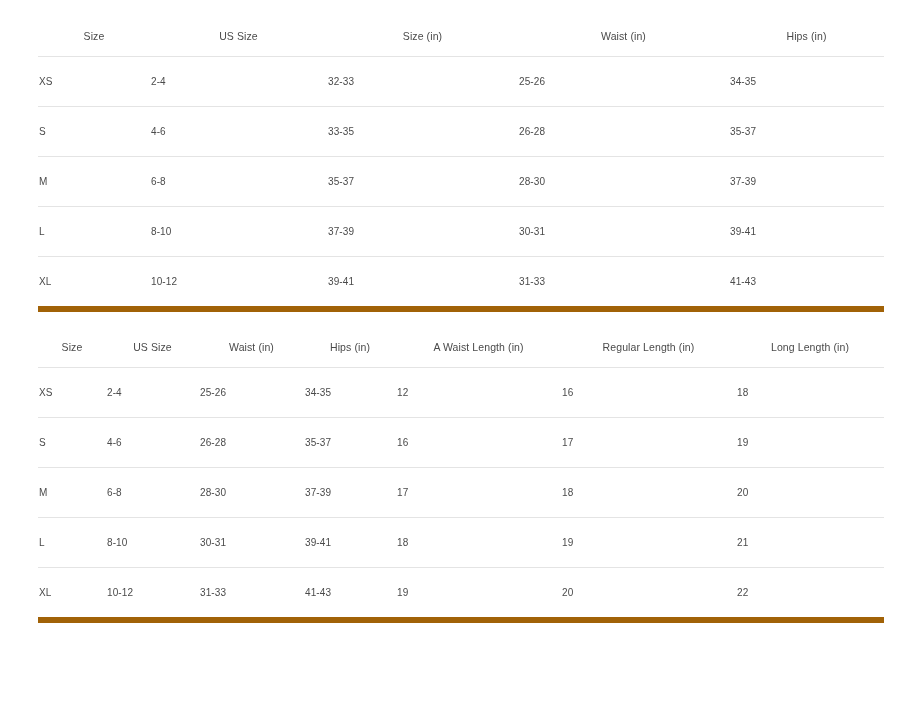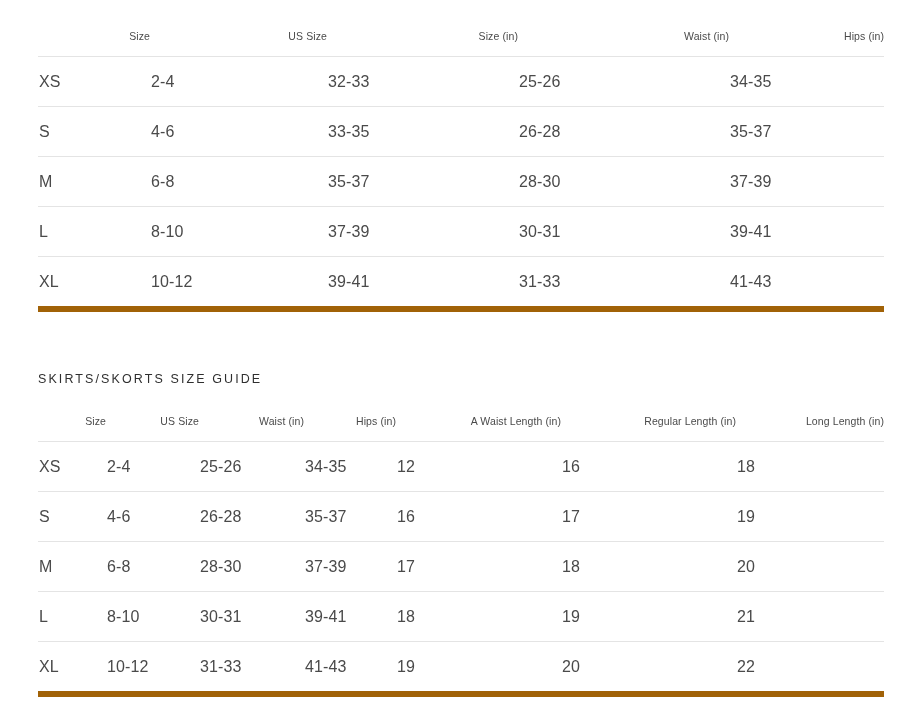--- a/index.html
+++ b/index.html
@@ -36,26 +36,26 @@
 
   table {
     width: 100%;
     border-collapse: collapse;
     table-layout: fixed;
   }
   thead th {
     font-size: 10.5px;
     font-weight: 400;
     color: #4a4a4a;
-    text-align: right;
+    text-align: center;
     padding: 0 0 14px 0;
     letter-spacing: 0.1px;
   }
   tbody td {
-    font-size: 16px;
+    font-size: 10px;
     font-weight: 400;
     color: #4a4a4a;
     text-align: left;
     border-top: 1px solid #e4e4e4;
     letter-spacing: 0.1px;
     margin-left: 28px;
   }
   tbody tr:last-child td {
     border-bottom: 6px solid #a16207;
   }
@@ -137,21 +137,20 @@
           <td>10-12</td>
           <td>39-41</td>
           <td>31-33</td>
           <td>41-43</td>
         </tr>
       </tbody>
     </table>
   </div>
 
   <div class="section sec2">
-    <div class="section-title">SKIRTS/SKORTS SIZE GUIDE</div>
     <table>
       <colgroup>
         <col class="d0">
           <col class="d1">
           <col class="d2">
           <col class="d3">
           <col class="d4">
           <col class="d5">
           <col class="d6">
       </colgroup>

